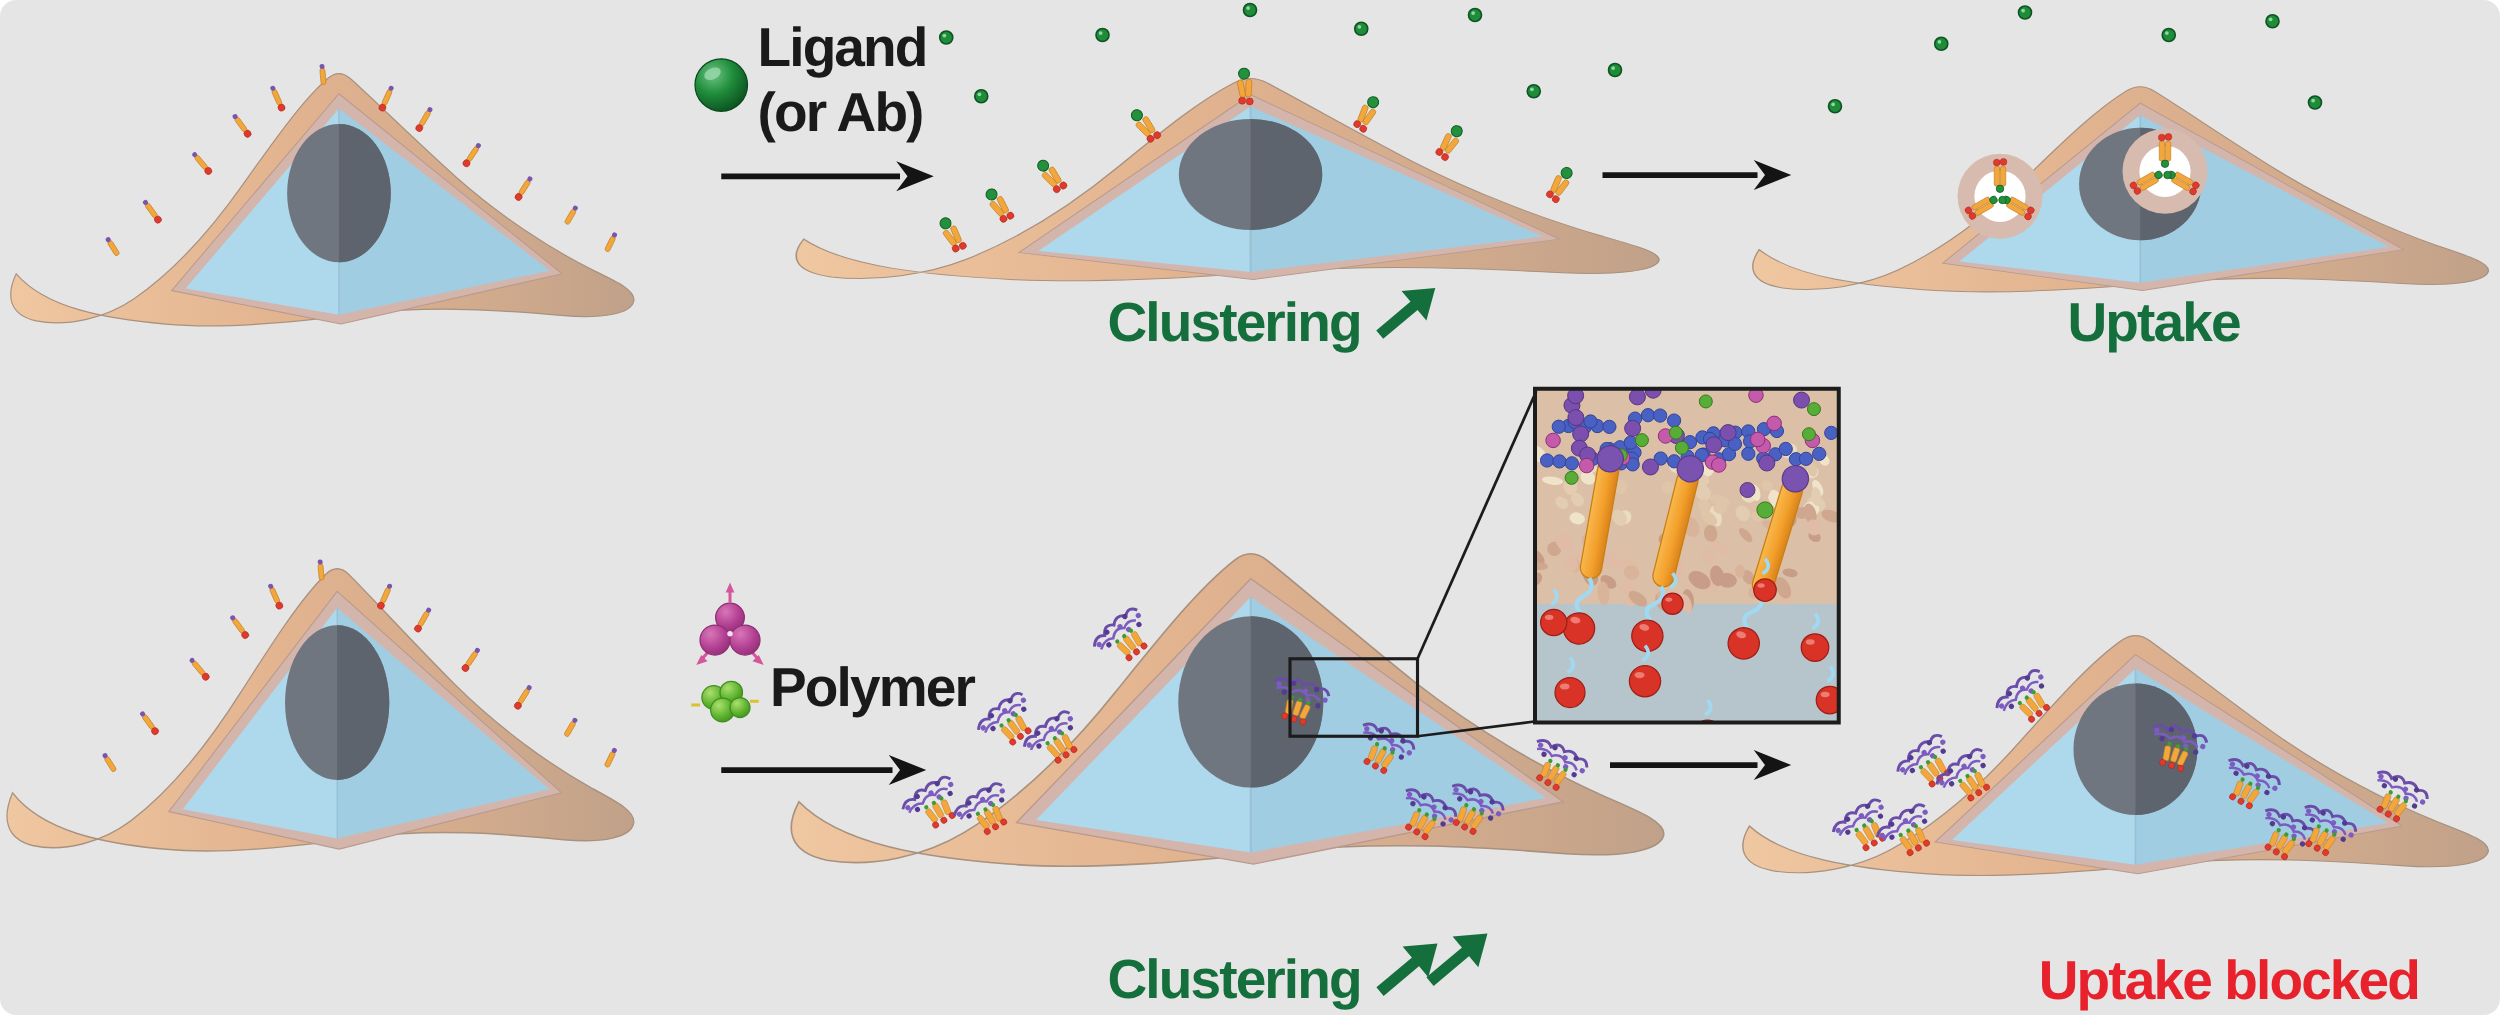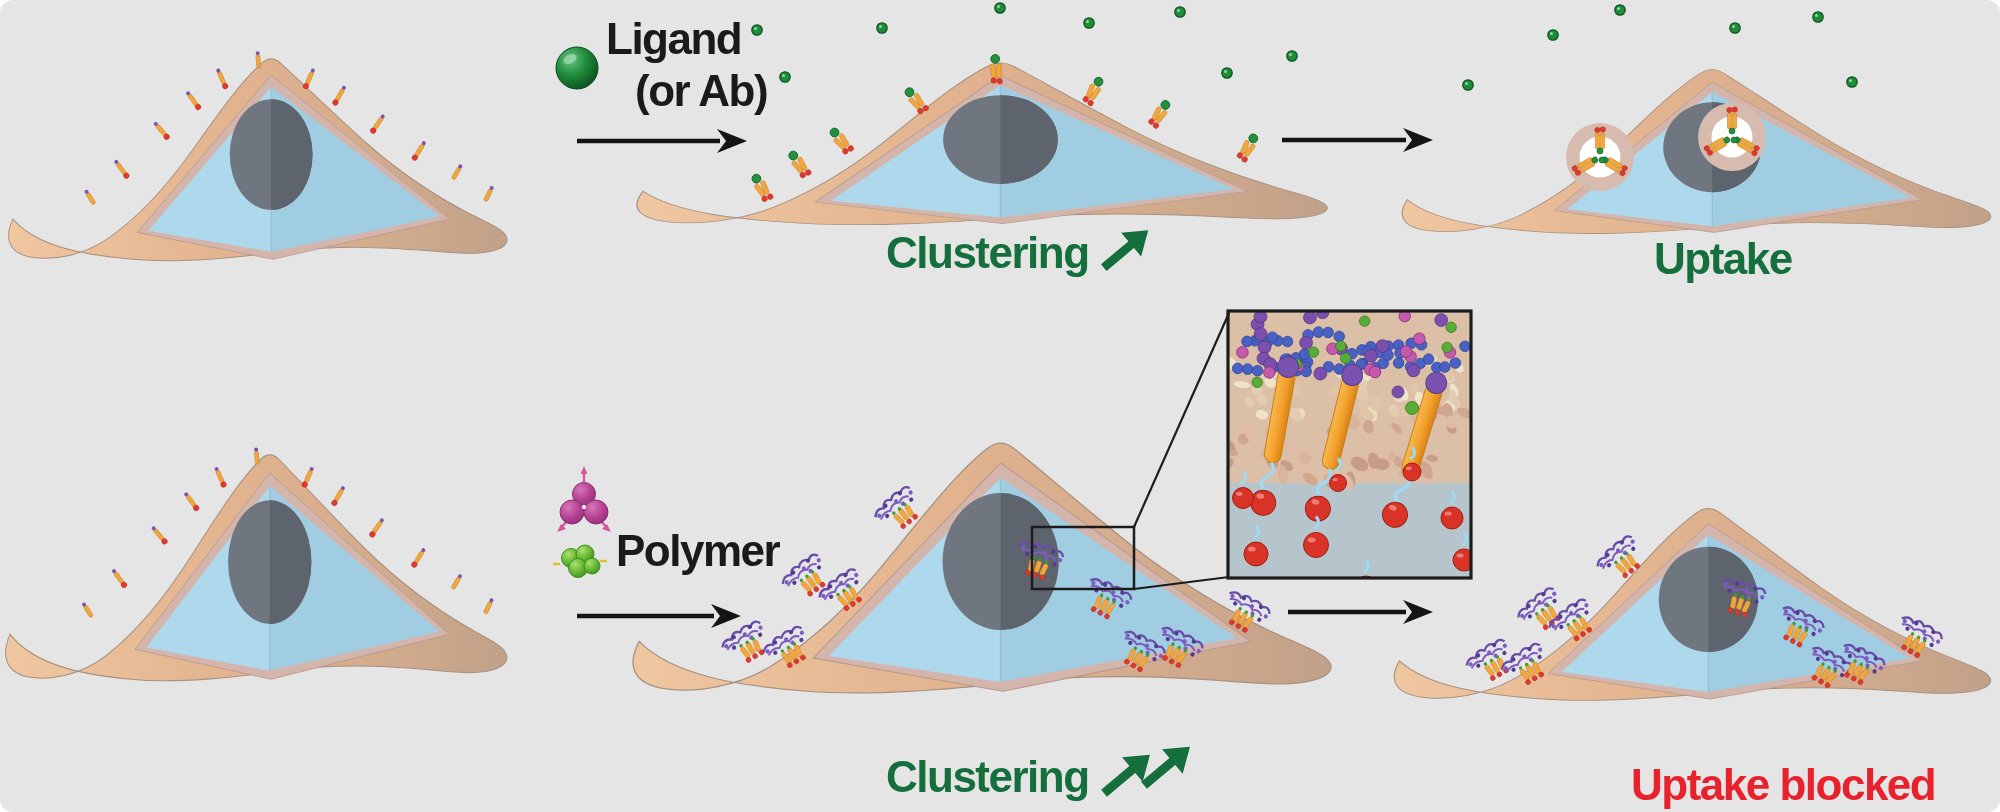--- a/index.html
+++ b/index.html
@@ -2,21 +2,21 @@
 <html><head>
 <meta charset="utf-8">
 <style>
   html,body{margin:0;padding:0;background:#fff;}
   .fig{position:relative;width:2000px;height:812px;background:#e5e5e5;overflow:hidden;
        font-family:"Liberation Sans",sans-serif;border-radius:13px;}
   .fig svg{display:block;}
   #art{position:absolute;left:0;top:0;}
   .lbl{position:absolute;font-weight:600;font-size:44px;line-height:1.05;
        letter-spacing:-1.5px;white-space:nowrap;color:#1a1a1a;}
-  .row{position:absolute;display:flex;align-items:flex-start;}
+  .row{position:absolute;display:flex;align-items:center;}
   .green{color:#156f3d;}
   .red{color:#e8222c;}
   .icon{position:absolute;}
   .nea{color:#156f3d;margin-left:8px;transform:translateY(-10px);}
   .nea + .nea{margin-left:-20px;transform:translateY(-18px);}
 </style>
 </head>
 <body>
 
 <div class="fig">
@@ -1061,21 +1061,21 @@
     <line x1="8" y1="24" x2="1" y2="24"></line>
         <line x1="48" y1="21" x2="55" y2="21"></line>
   </g>
   <circle cx="19" cy="18" r="9.5" fill="url(#grnG)" stroke="#3e8f1f" stroke-width="1"></circle>
   <circle cx="33" cy="14" r="9" fill="url(#grnG)" stroke="#3e8f1f" stroke-width="1"></circle>
   <circle cx="26" cy="28" r="9.5" fill="url(#grnG)" stroke="#3e8f1f" stroke-width="1"></circle>
   <circle cx="40" cy="26" r="8" fill="url(#grnG)" stroke="#3e8f1f" stroke-width="1"></circle>
 </svg>
 
 <div class="lbl" style="left:606px;top:16px">Ligand</div>
-<div class="lbl" style="left:635px;top:68px">(or Ab)</div>
+<div class="lbl" style="left:606px;top:68px">(or Ab)</div>
 
 <div class="row" style="left:886px;top:230px">
   <span class="lbl green" style="position: static; color: rgb(21, 111, 61);">Clustering</span>
   <span id="clu-top-arrows" style="display:flex">
         <svg width="58" height="58" viewBox="0 0 60 60" class="nea">
           <use href="#neArrow"></use>
         </svg>
       </span>
 </div>
 

